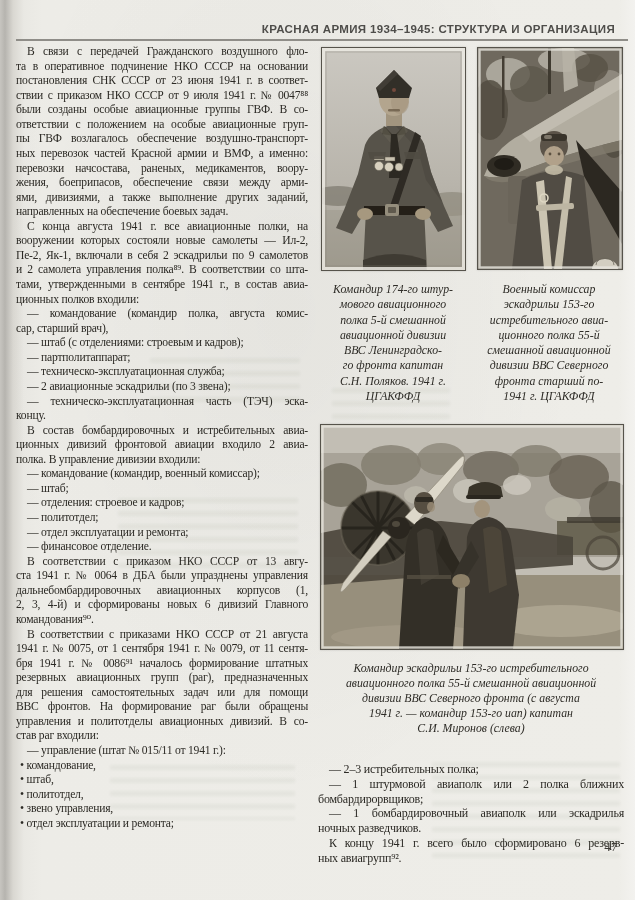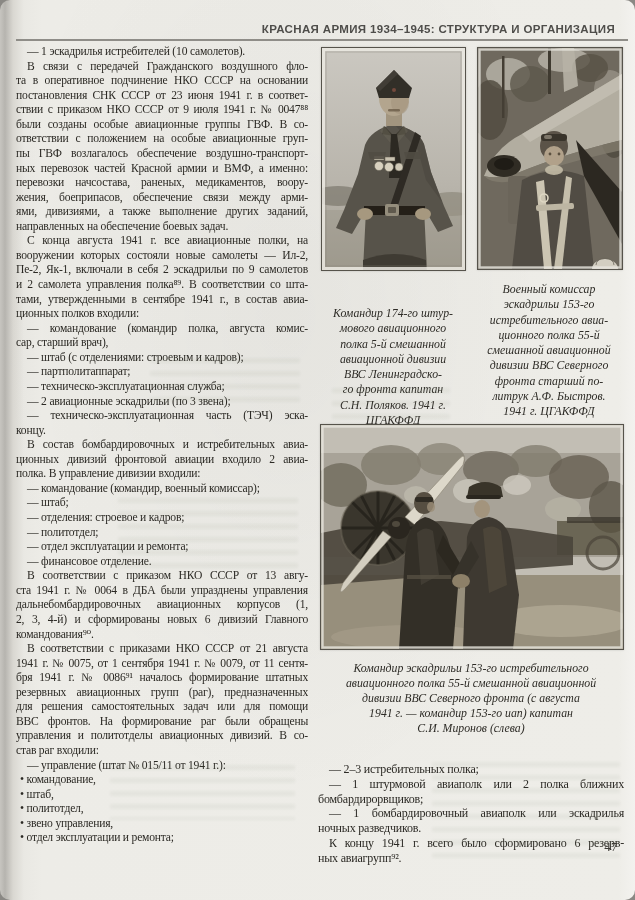--- a/index.html
+++ b/index.html
@@ -3,21 +3,20 @@
 <meta charset="utf-8">
 <style>
   html,body{margin:0;padding:0;background:#8a8884;}
   .page{
     position:relative;width:635px;height:900px;overflow:hidden;
     font-family:"Liberation Serif","DejaVu Serif",serif;color:#2b2924;
     background:
       linear-gradient(270deg,#f3f2ef 0px,rgba(243,242,239,0) 16px),
       radial-gradient(ellipse at 45% 35%,rgba(0,0,0,0.035),rgba(0,0,0,0) 60%),
       linear-gradient(90deg,#c7c5c0 0px,#b6b4af 5px,#d9d7d1 13px,#e9e8e3 24px,#edece7 42px,#eeede8 100%);
-    border-radius: 10px;
   }
   .running-head{
     position:absolute;top:23px;right:20px;
     font-family:"Liberation Sans","DejaVu Sans",sans-serif;
     font-weight:bold;font-size:11.5px;letter-spacing:.35px;color:#4e4d4a;
     white-space:nowrap;
   }
   .header-rule{position:absolute;top:39px;left:16px;width:612px;height:2px;background:#8f8d88;}
 
   .textcol{font-size:11.6px;line-height:14.56px;letter-spacing:-.2px;overflow:hidden;}
@@ -29,21 +28,21 @@
   .in2{text-indent:4px;}
 
   .photo{position:absolute;border:1px solid #56534b;box-shadow:0 0 2px rgba(0,0,0,.18);background:#b5b2aa;}
   .photo svg{display:block;}
   .photo-1{left:321px;top:47px;}
   .photo-2{left:477px;top:47px;}
   .photo-3{left:320px;top:424px;}
 
   .caption{position:absolute;font-style:italic;font-size:11.8px;line-height:15.3px;color:#2e2c27;}
   .caption .ln{white-space:nowrap;text-align:center;}
-  .cap-1{left:313px;top:282px;width:160px;margin-top:24px;}
+  .cap-1{left:313px;top:282px;width:160px;}
   .cap-2{left:464px;top:282px;width:170px;}
   .cap-3{left:321px;top:661px;width:300px;line-height:14.9px;}
 
   .pagenum{position:absolute;top:840px;right:17px;font-size:12.8px;color:#3c3a35;letter-spacing:.5px;}
 
   .bleed{
     position:absolute;opacity:.45;filter:blur(1.6px);pointer-events:none;
     background:repeating-linear-gradient(180deg,rgba(116,128,104,.17) 0px,rgba(116,128,104,.17) 5px,rgba(0,0,0,0) 5px,rgba(0,0,0,0) 13px);
   }
   .b1{left:150px;top:358px;width:150px;height:52px;}
@@ -54,21 +53,20 @@
 </style>
 </head>
 <body>
 
 <div class="page">
 
   <div class="running-head">КРАСНАЯ АРМИЯ 1934–1945: СТРУКТУРА И ОРГАНИЗАЦИЯ</div>
   <div class="header-rule"></div>
 
   <div class="textcol col-left">
-      <div class="ln in1">— 1 эскадрилья истребителей (10 самолетов).</div>
       <div class="ln jf in1">В связи с передачей Гражданского воздушного фло-</div>
       <div class="ln jf">та в оперативное подчинение НКО СССР на основании</div>
       <div class="ln jf">постановления СНК СССР от 23 июня 1941 г. в соответ-</div>
       <div class="ln jf">ствии с приказом НКО СССР от 9 июля 1941 г. № 0047⁸⁸</div>
       <div class="ln jf">были созданы особые авиационные группы ГВФ. В со-</div>
       <div class="ln jf">ответствии с положением на особые авиационные груп-</div>
       <div class="ln jf">пы ГВФ возлагалось обеспечение воздушно-транспорт-</div>
       <div class="ln jf">ных перевозок частей Красной армии и ВМФ, а именно:</div>
       <div class="ln jf">перевозки начсостава, раненых, медикаментов, воору-</div>
       <div class="ln jf">жения, боеприпасов, обеспечение связи между арми-</div>
@@ -224,21 +222,20 @@
       <div class="ln">ЦГАКФФД</div>
     </div>
   <div class="caption cap-2">
       <div class="ln">Военный комиссар</div>
       <div class="ln">эскадрильи 153-го</div>
       <div class="ln">истребительного авиа-</div>
       <div class="ln">ционного полка 55-й</div>
       <div class="ln">смешанной авиационной</div>
       <div class="ln">дивизии ВВС Северного</div>
       <div class="ln">фронта старший по-</div>
-      <div class="ln">литрук А.Ф. Быстров.</div>
       <div class="ln">1941 г. ЦГАКФФД</div>
     </div>
 
   <div class="photo photo-3">
     <svg width="302" height="224" viewBox="0 0 302 224">
       <rect width="302" height="224" fill="#c2beb4"></rect>
       <rect y="28" width="302" height="104" fill="#8d887b" opacity=".5"></rect>
       <g>
         <ellipse cx="20" cy="60" rx="26" ry="22" fill="#6f6a5d" opacity=".8"></ellipse>
         <ellipse cx="70" cy="40" rx="30" ry="20" fill="#7c7668" opacity=".7"></ellipse>

